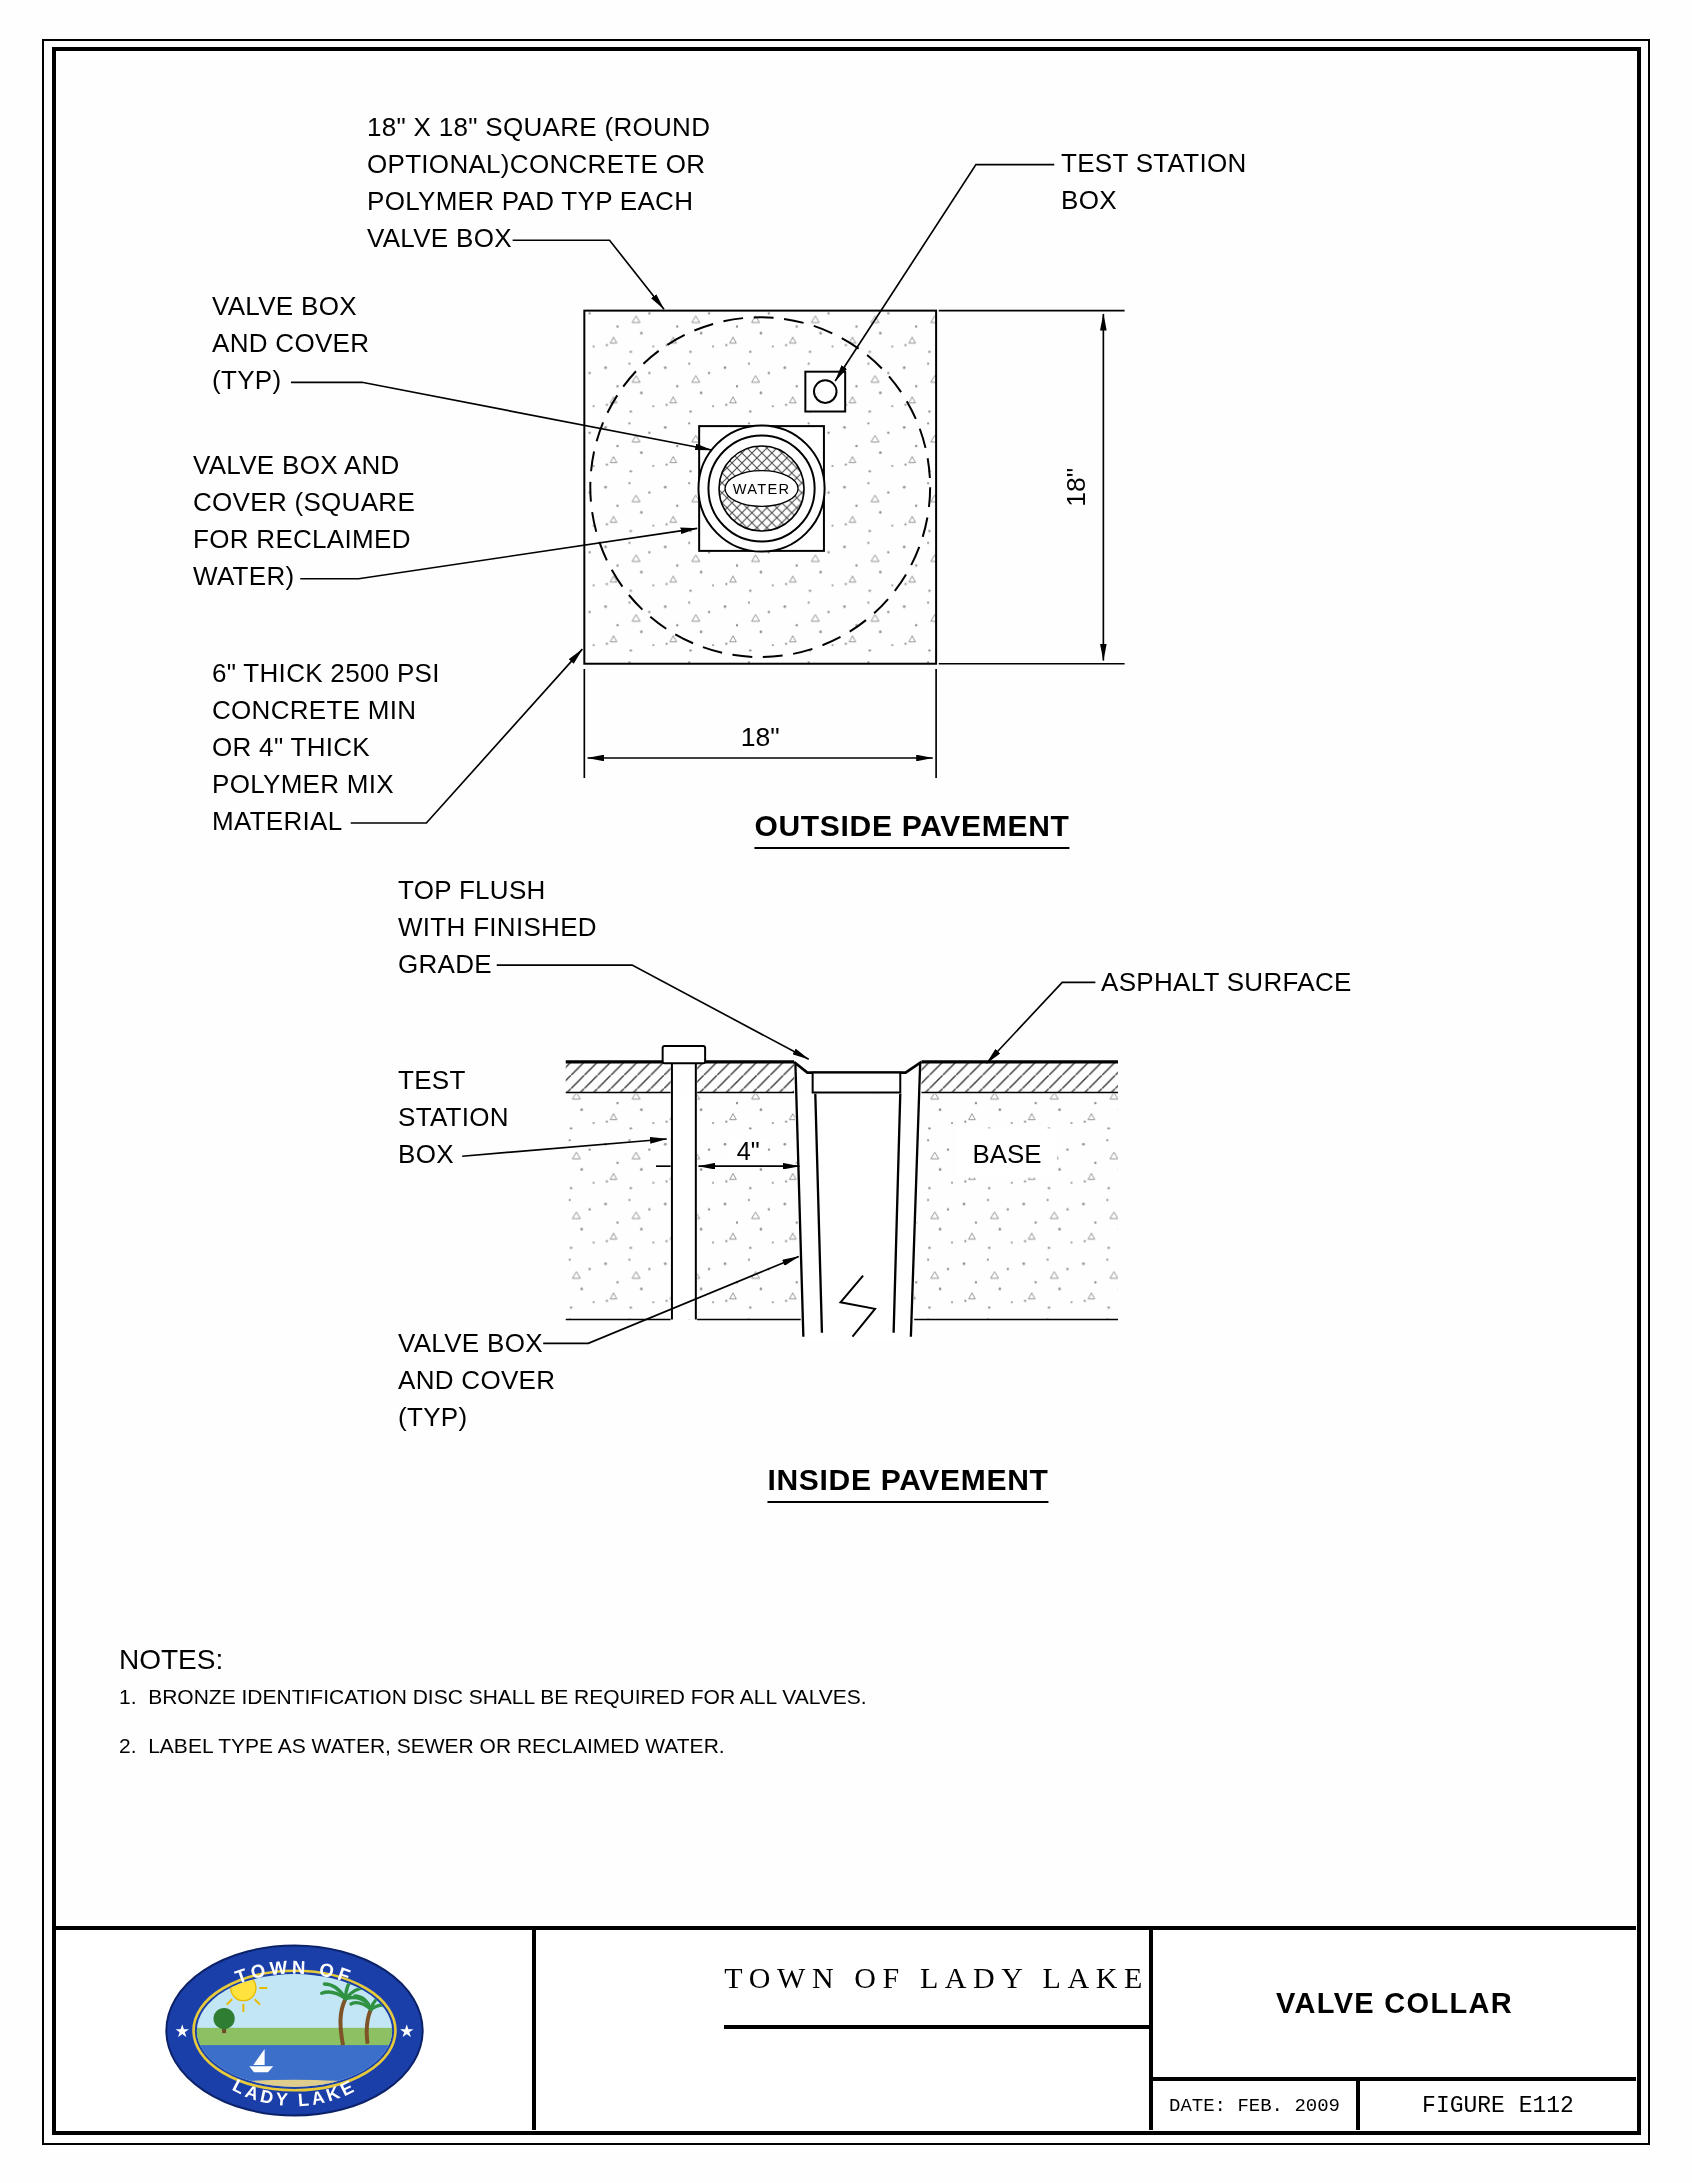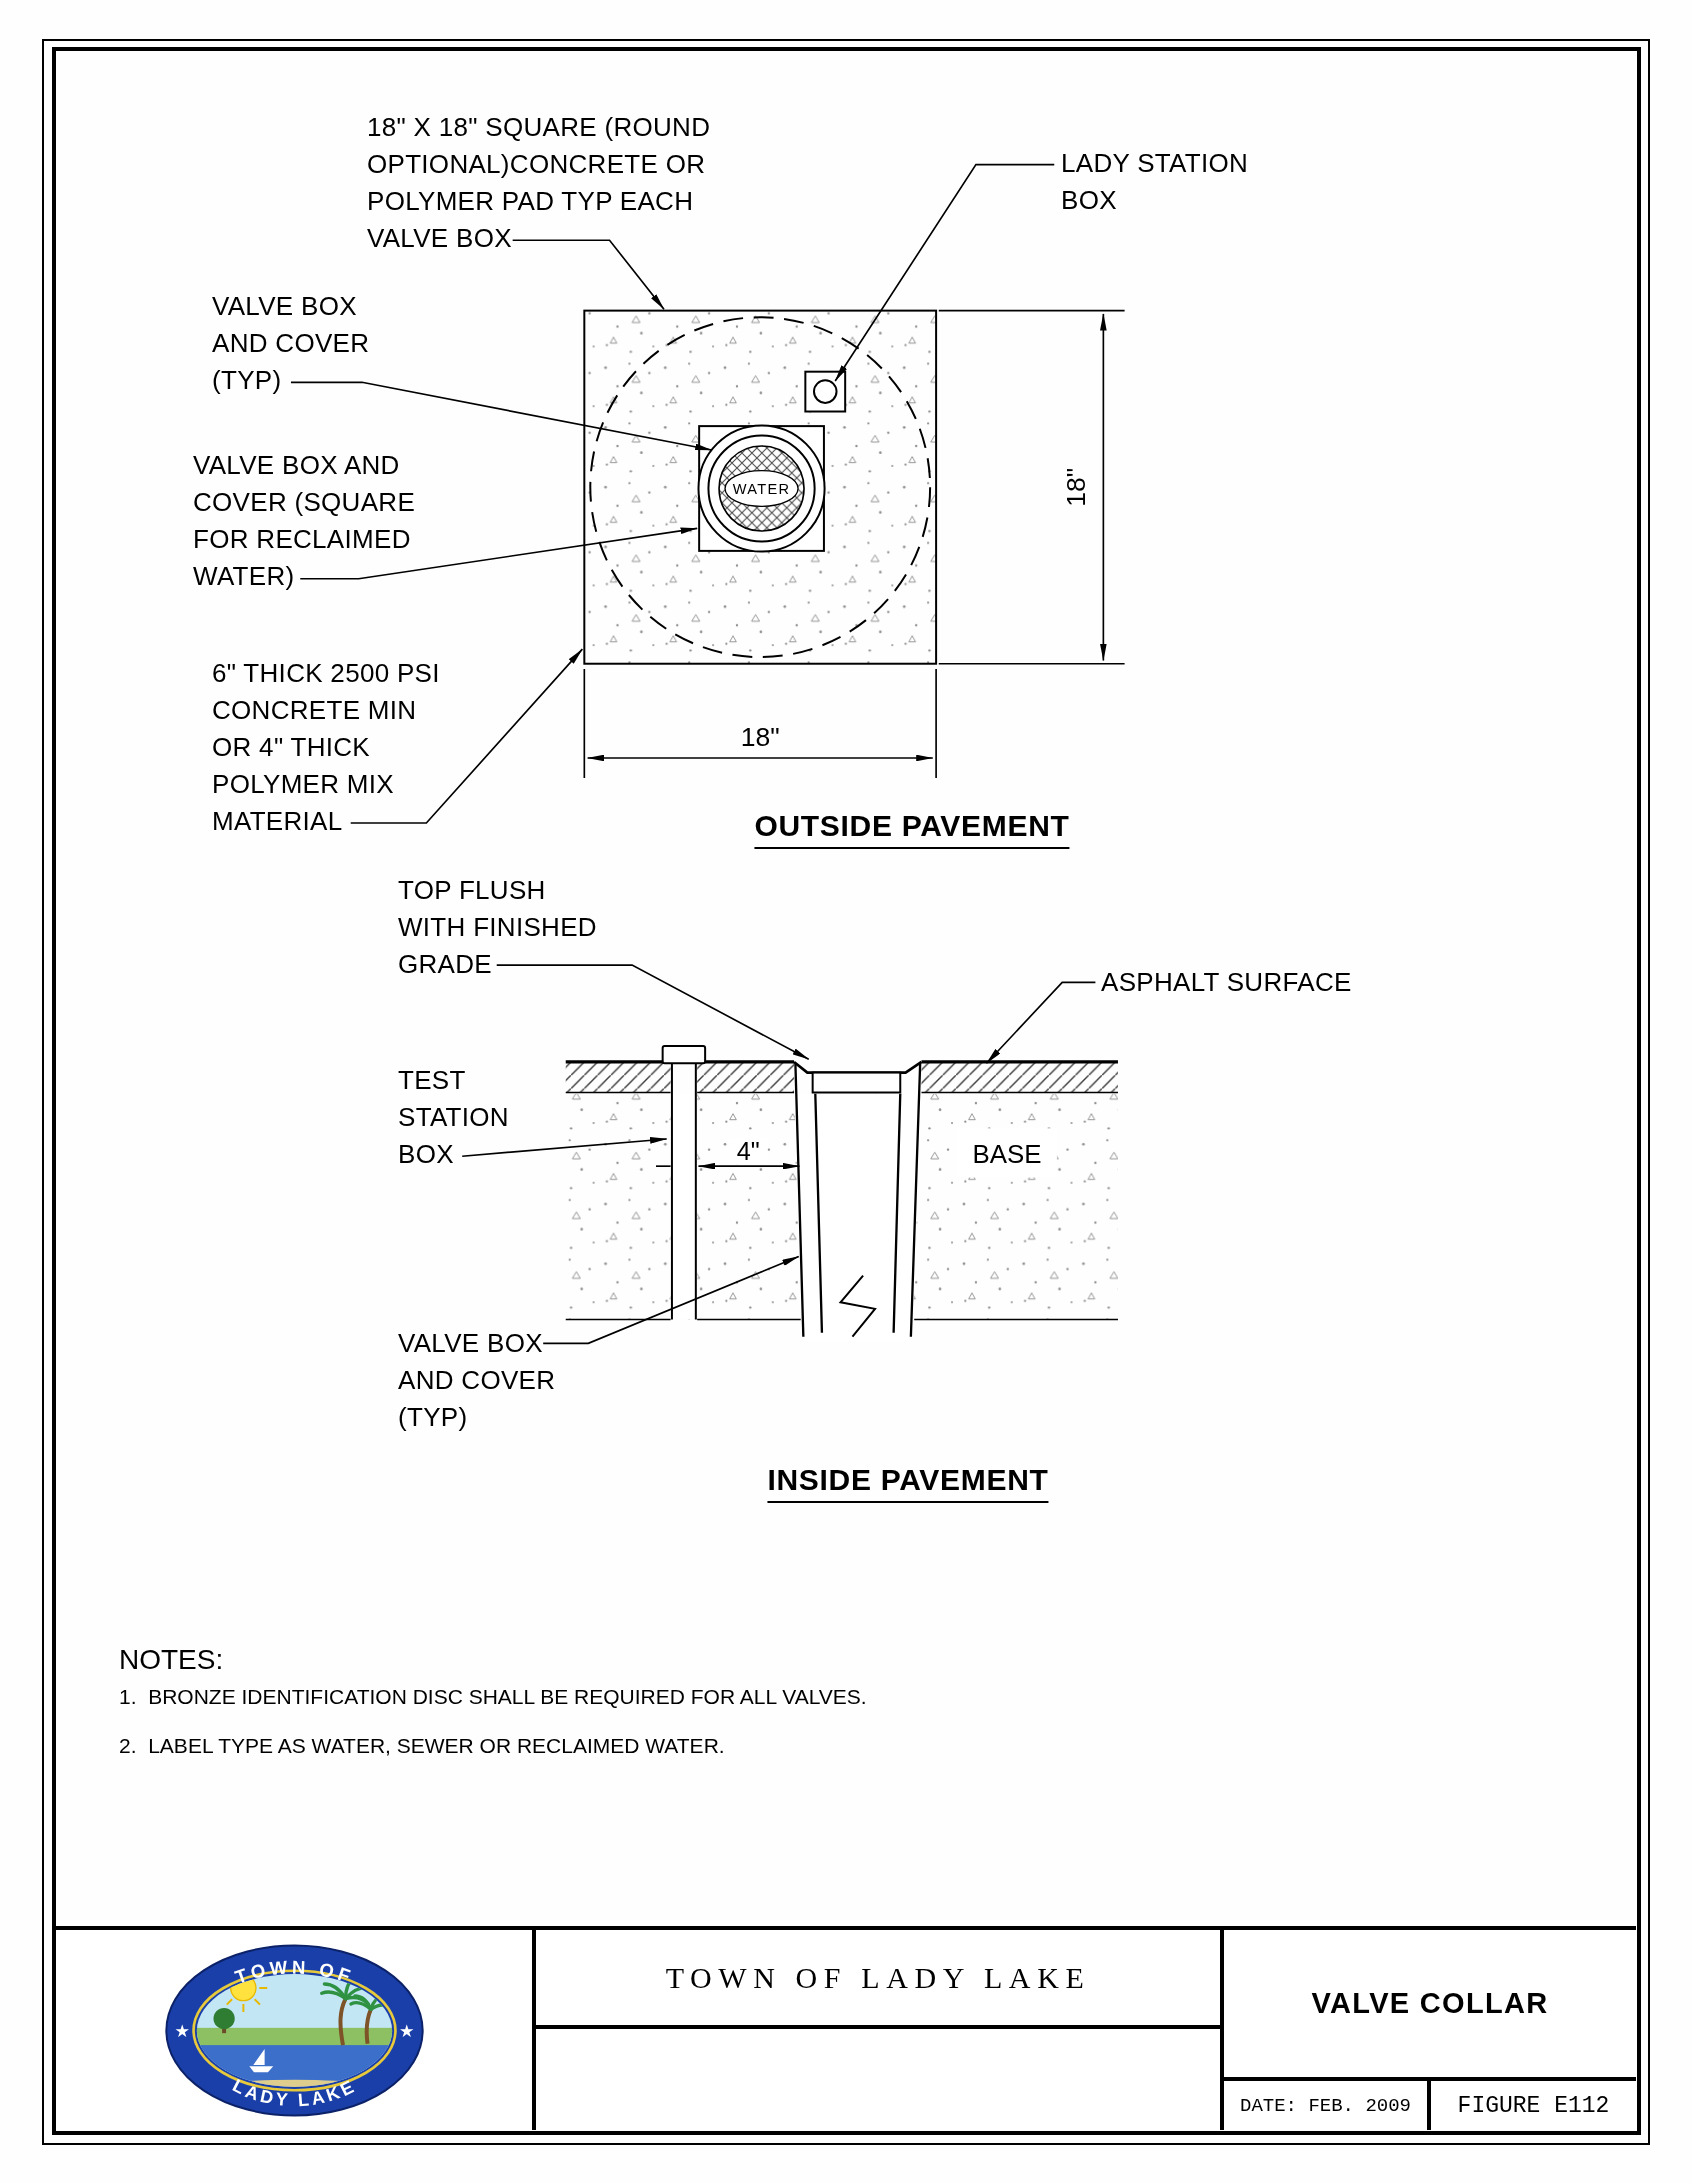--- a/index.html
+++ b/index.html
@@ -13,21 +13,21 @@
   .drawing { position:absolute; left:0; top:0; }
   .lbl { position:absolute; font-size:26px; line-height:37px; white-space:pre-line; letter-spacing:0.3px; }
   .view-title {
     position:absolute; transform:translateX(-50%); font-size:30px; font-weight:bold;
     letter-spacing:0.7px; border-bottom:2.7px solid #000; padding-bottom:4px; white-space:nowrap;
   }
   .note-heading { position:absolute; font-size:28px; }
   .note { position:absolute; font-size:21px; white-space:pre; }
   .titleblock { position:absolute; left:56px; top:1926px; width:1580px; height:204px; border-top:4.6px solid #000; display:flex; background:#fff; }
   .tb-logo-cell { width:476px; display:flex; align-items:center; justify-content:center; }
-  .tb-center { width:688px; border-left:4px solid #000; display:flex; flex-direction:column; }
+  .tb-center { width:617px; border-left:4px solid #000; display:flex; flex-direction:column;align-items:flex-end; }
   .tb-right { flex:1; border-left:4px solid #000; display:flex; flex-direction:column; }
   .tb-agency { height:99px; border-bottom:4px solid #000; display:flex; align-items:center; justify-content:center;
                font-family:"Liberation Serif", serif; font-size:30px; letter-spacing:6.6px; }
   .tb-series { flex:1; display:flex; align-items:center; justify-content:center; font-size:29px; letter-spacing:1.3px; }
   .tb-sheet  { height:151px; border-bottom:4px solid #000; display:flex; align-items:center; justify-content:center;
                font-size:29px; font-weight:bold; letter-spacing:1.3px; }
   .tb-meta { flex:1; display:flex;border-radius:19px; }
   .tb-date { width:207px; border-right:4px solid #000; display:flex; align-items:center; justify-content:center;
              font-family:"Liberation Mono", monospace; font-size:19px; }
   .tb-figure { flex:1; display:flex; align-items:center; justify-content:center;
@@ -137,21 +137,21 @@
         <polyline points="696,1742 1004,1716" marker-end="url(#arr)"></polyline>
         <polyline points="818,2024 886,2024 1203,1893" marker-end="url(#arr)"></polyline>
       </g>
     </g>
   </svg>
 
   <div class="lbl" style="left:367px; top:109px;">18" X 18" SQUARE (ROUND
 OPTIONAL)CONCRETE OR
 POLYMER PAD TYP EACH
 VALVE BOX</div>
-  <div class="lbl" style="left:1061px; top:145px;">LADY STATION
+  <div class="lbl" style="left:1061px; top:145px;">TEST STATION
 BOX</div>
   <div class="lbl" style="left:212px; top:288px;">VALVE BOX
 AND COVER
 (TYP)</div>
   <div class="lbl" style="left:193px; top:447px;">VALVE BOX AND
 COVER (SQUARE
 FOR RECLAIMED
 WATER)</div>
   <div class="lbl" style="left:212px; top:655px;">6" THICK 2500 PSI
 CONCRETE MIN

